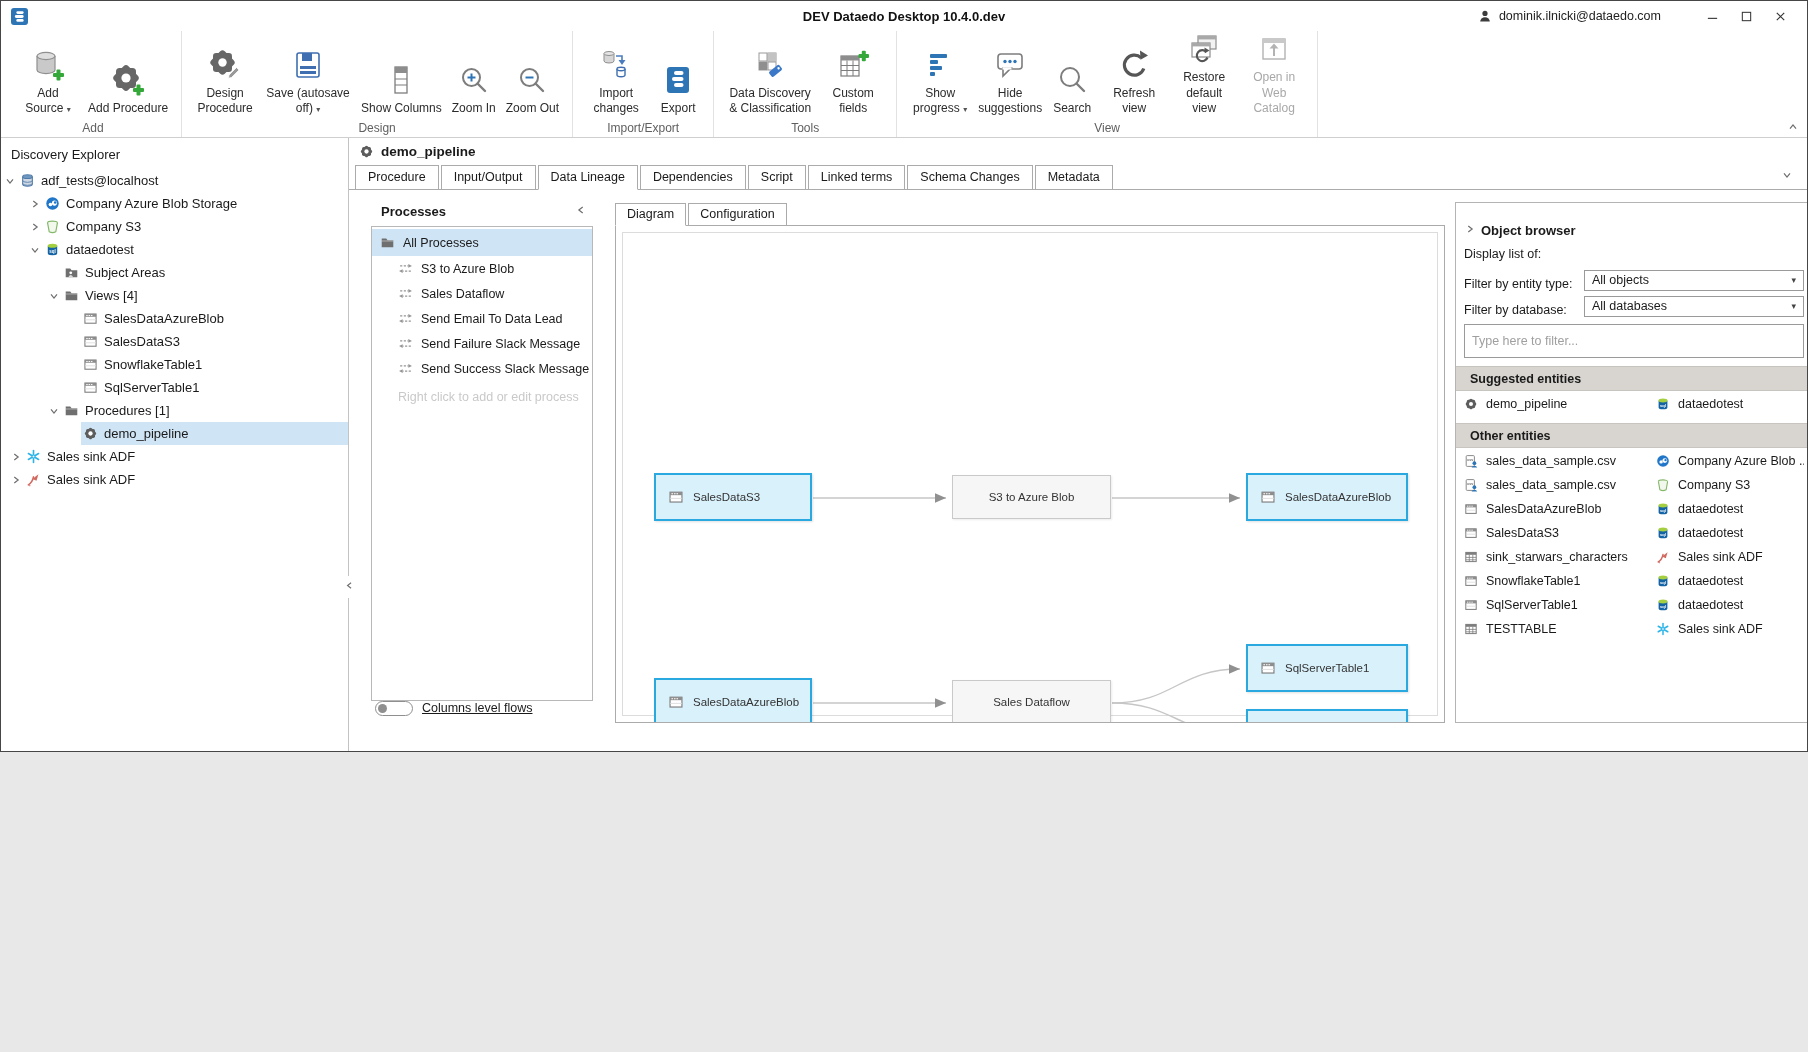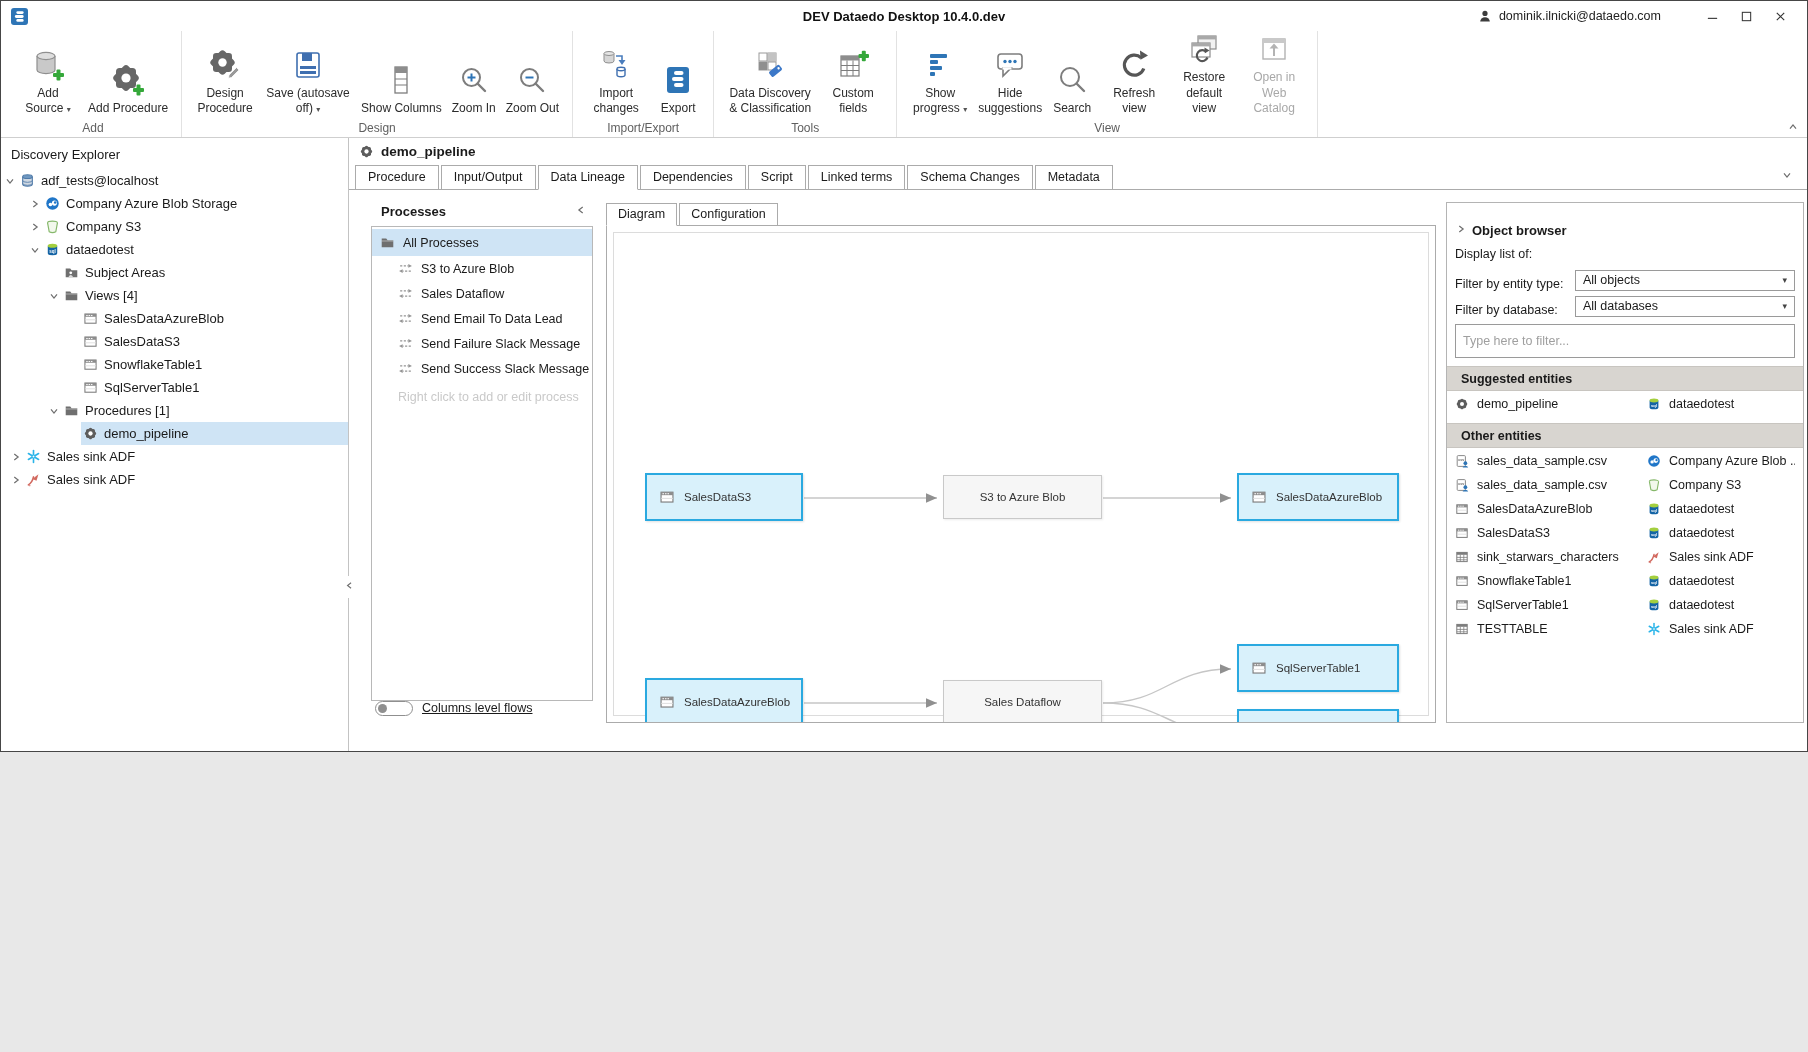--- a/index.html
+++ b/index.html
@@ -74,21 +74,21 @@
   .proc-row { display:flex; align-items:center; height:27px; font-size:12.5px; gap:8px; padding-left:8px; cursor:default; }
   .proc-row.selected { background:#cfe4f5; }
   .proc-row.sub { padding-left:26px; height:25px; }
   .proc-row .icon svg { width:15px; height:15px; display:block; }
   .proc-hint { color:#c9c9c9; font-size:12.5px; padding:9px 4px 0 26px; }
   .proc-toggle { display:flex; align-items:flex-start; gap:9px; margin-top:0; padding-left:4px; font-size:12.5px; flex:0 0 22px;text-decoration:underline; }
   .pill { width:38px; height:15px; border:1px solid #8f8f8f; border-radius:8px; position:relative; background:#fff; cursor:default; }
   .pill .knob { position:absolute; left:2px; top:2px; width:9px; height:9px; border-radius:50%; background:#8f8f8f; }
 
   
-  .canvas-wrap { width:830px; flex:0 0 830px; margin-left:13px; display:flex; flex-direction:column; }
+  .canvas-wrap { width:830px; flex:0 0 830px; margin-left:22px; display:flex; flex-direction:column; }
   .canvas-tabs { display:flex; align-items:flex-end; height:24px; flex:0 0 24px; border-bottom:1px solid #ababab; }
   .ctab { border:1px solid #ababab; background:#fff; padding:3px 11px 4px; font-size:12.5px; margin-right:2px; margin-bottom:-1px; cursor:default; }
   .ctab.active { border-bottom-color:#fff; }
   .canvas { flex:1; border:1px solid #ababab; border-top:none; position:relative; background:#fff; overflow:hidden; }
   .canvas-inner { position:absolute; inset:6px; border:1px solid #dcdcdc; }
   svg.edges { position:absolute; left:1px; top:1px; }
   .node { position:absolute; display:flex; align-items:center; font-size:11.5px; color:#333; cursor:default; }
   .node.entity { padding-left:12px; gap:9px; box-shadow:1px 1px 2px rgba(0,0,0,0.12); }
   .node.process { justify-content:center; box-shadow:1px 1px 2px rgba(0,0,0,0.08); }
   .node .icon svg { width:16px; height:16px; display:block; }

